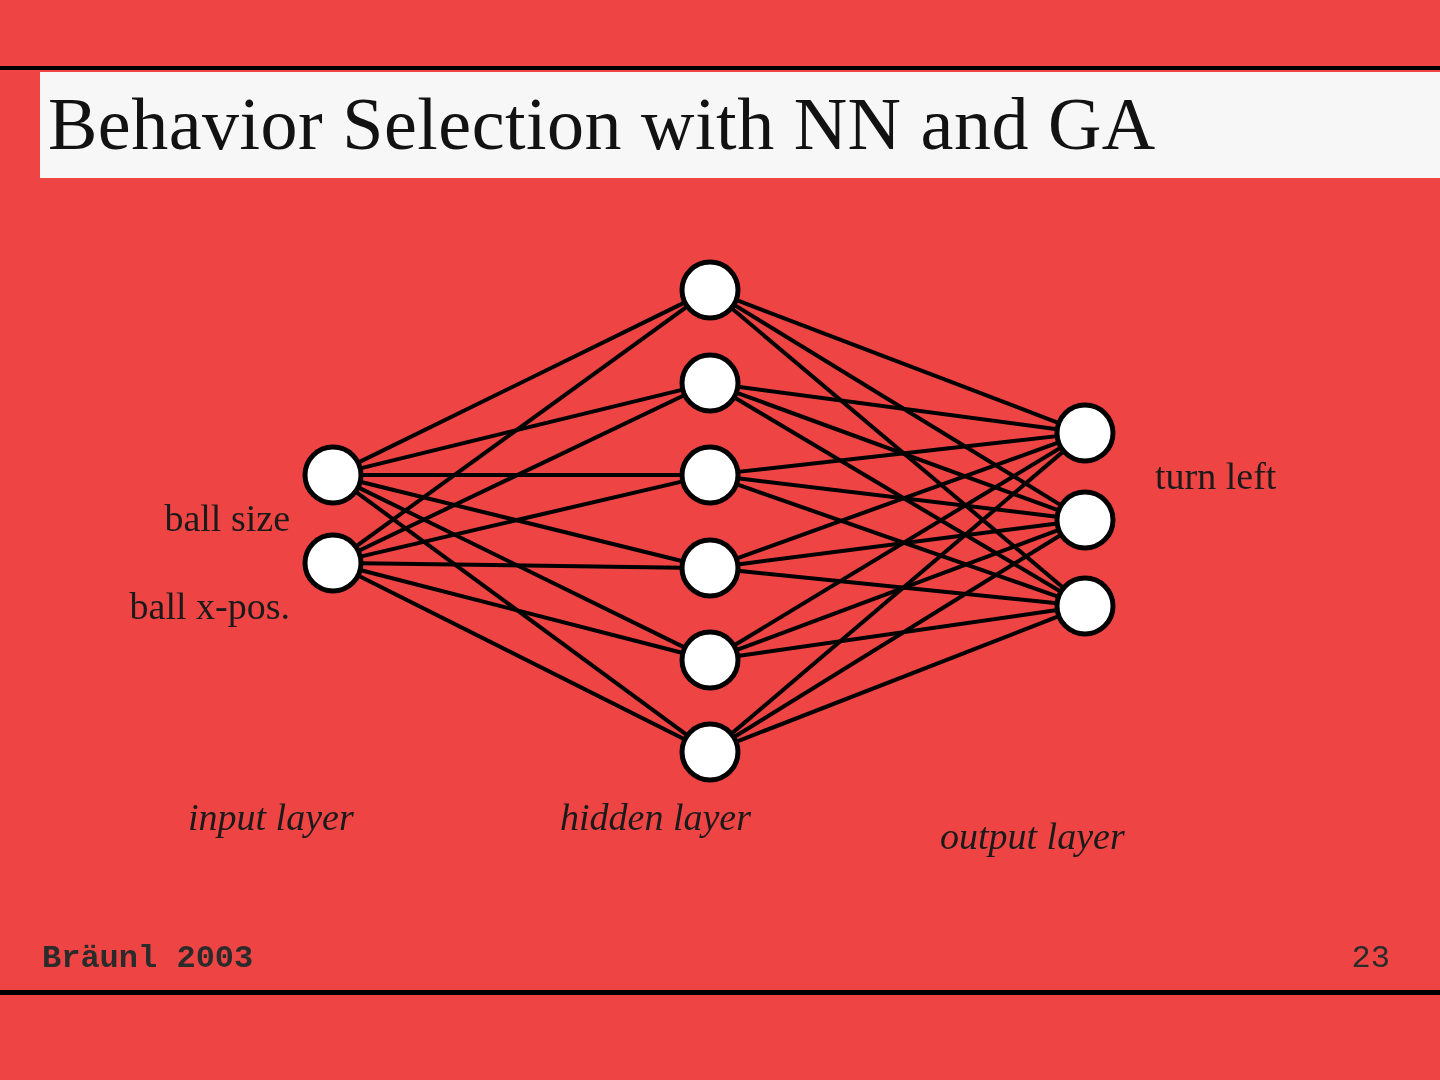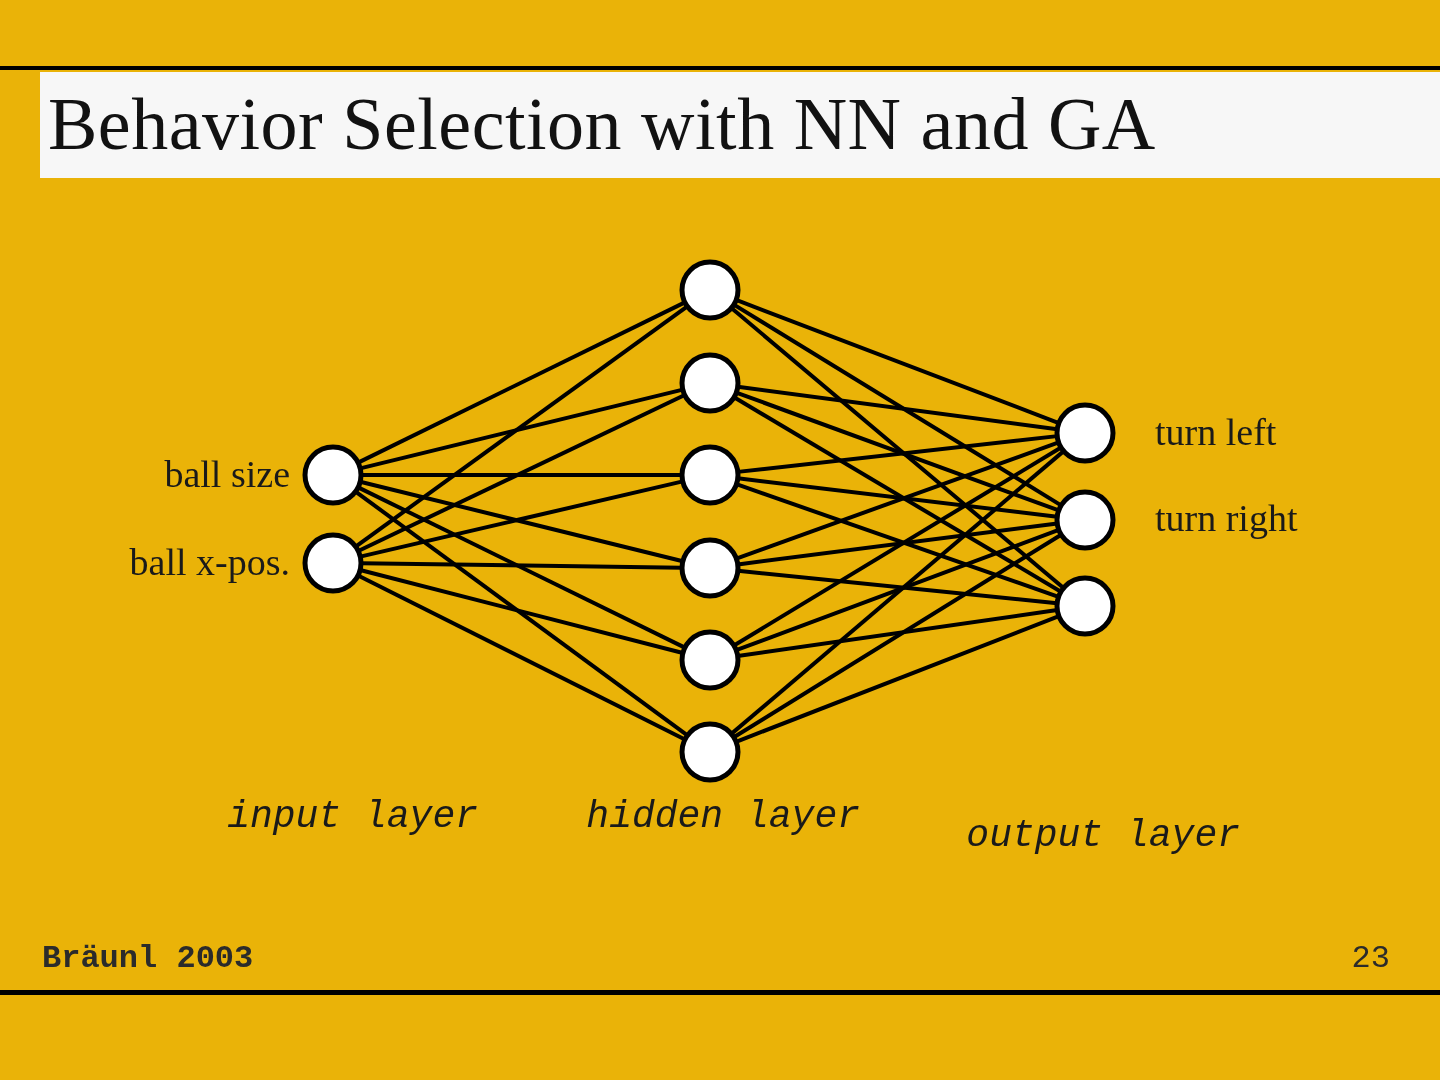--- a/index.html
+++ b/index.html
@@ -4,21 +4,21 @@
 <style>
   html, body {
     margin: 0;
     padding: 0;
     background: #ffffff;
   }
   #slide {
     position: relative;
     width: 1440px;
     height: 1080px;
-    background: #eab308;
+    background: #ef4444;
     overflow: hidden;
     font-family: "Liberation Serif", "DejaVu Serif", serif;
   }
 
   
   .rule {
     position: absolute;
     left: 0;
     width: 1440px;
     background: #000000;
@@ -71,39 +71,40 @@
     height: 1080px;
   }
 
   
   .io-label {
     position: absolute;
     font-size: 38px;
     color: #1a1a1a;
     white-space: nowrap;
     font-family: "Liberation Serif", "DejaVu Serif", serif;
+    margin-top: 44px;
   }
   .in-label  { text-align: right; width: 240px; left: 50px; }
   .out-label { text-align: left;  left: 1155px; }
 
   #label-ball-size  { top: 452px; }
   #label-ball-xpos  { top: 540px; }
   #label-turn-left      { top: 410px; }
   #label-turn-right     { top: 496px; }
   #label-drive-straight { top: 582px; }
 
   
   .layer-caption {
     position: absolute;
     font-size: 38px;
     font-style: italic;
     color: #1a1a1a;
     white-space: nowrap;
-    text-align: right;
-    font-family: Liberation Mono, monospace;
+    text-align: left;
+    font-family: Liberation Serif, serif;
   }
   #caption-input  { left: 188px; top: 795px; width: 290px; }
   #caption-hidden { left: 560px; top: 795px; width: 300px; }
   #caption-output { left: 940px; top: 795px; width: 300px; margin-top: 19px; }
 
   
   .footer-text {
     position: absolute;
     font-family: Liberation Mono, monospace;
     font-size: 32px;
@@ -169,21 +170,20 @@
         <circle cx="1085" cy="433" r="28" fill="#ffffff" stroke="#000000" stroke-width="5"></circle>
         <circle cx="1085" cy="520" r="28" fill="#ffffff" stroke="#000000" stroke-width="5"></circle>
         <circle cx="1085" cy="606" r="28" fill="#ffffff" stroke="#000000" stroke-width="5"></circle>
       </g>
   </svg>
 
   <div class="io-label in-label" id="label-ball-xpos">ball x-pos.</div>
   <div class="io-label in-label" id="label-ball-size">ball size</div>
 
   <div class="io-label out-label" id="label-turn-left">turn left</div>
-  <div class="io-label out-label" id="label-turn-right">turn right</div>
 
   <div class="layer-caption" id="caption-input">input layer</div>
   <div class="layer-caption" id="caption-hidden">hidden layer</div>
   <div class="layer-caption" id="caption-output">output layer</div>
 
   <div class="rule" id="rule-bot"></div>
   <div class="footer-text" id="footer-author">Bräunl 2003</div>
   <div class="footer-text" id="footer-page">23</div>
 
 </div>

